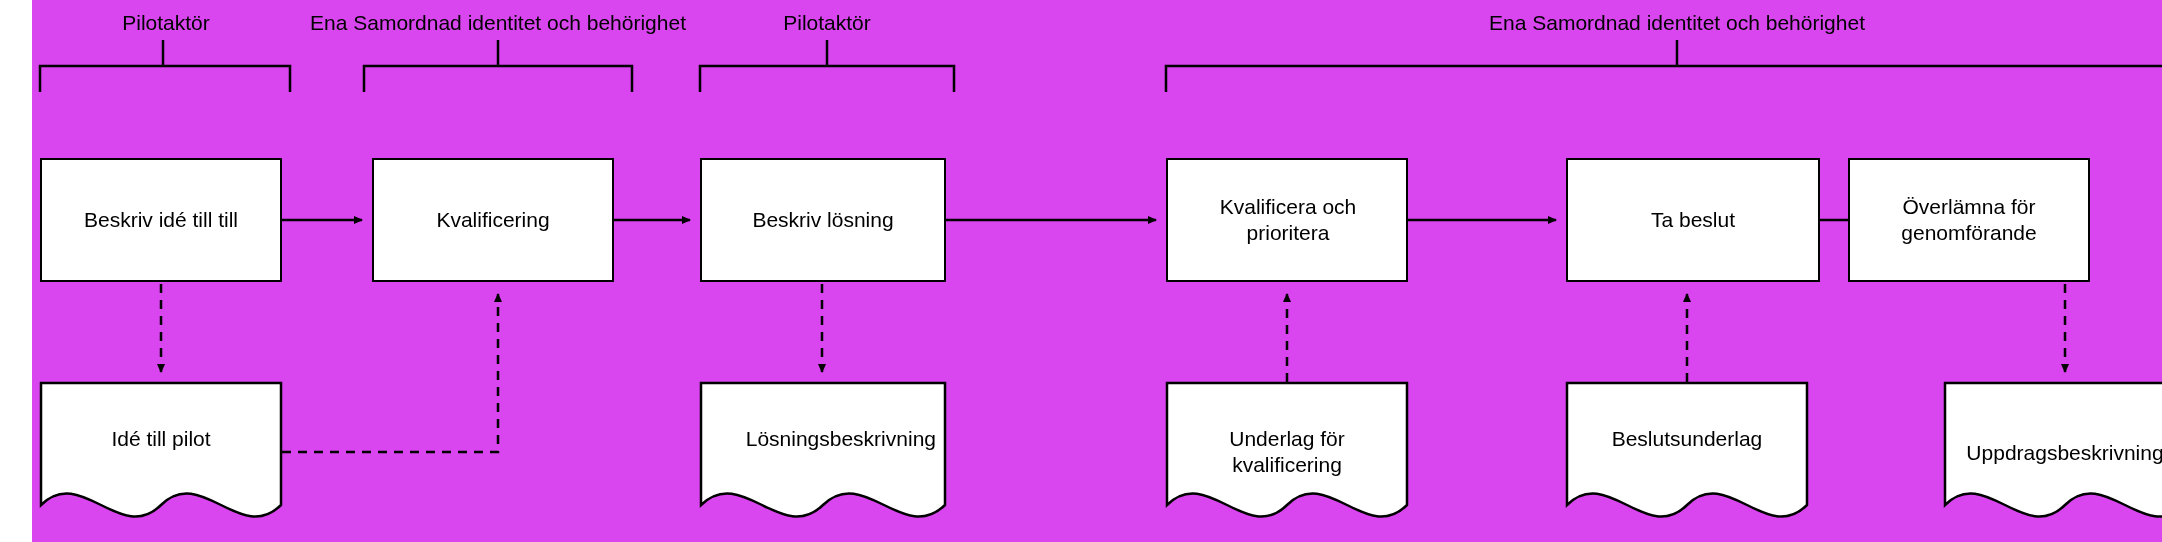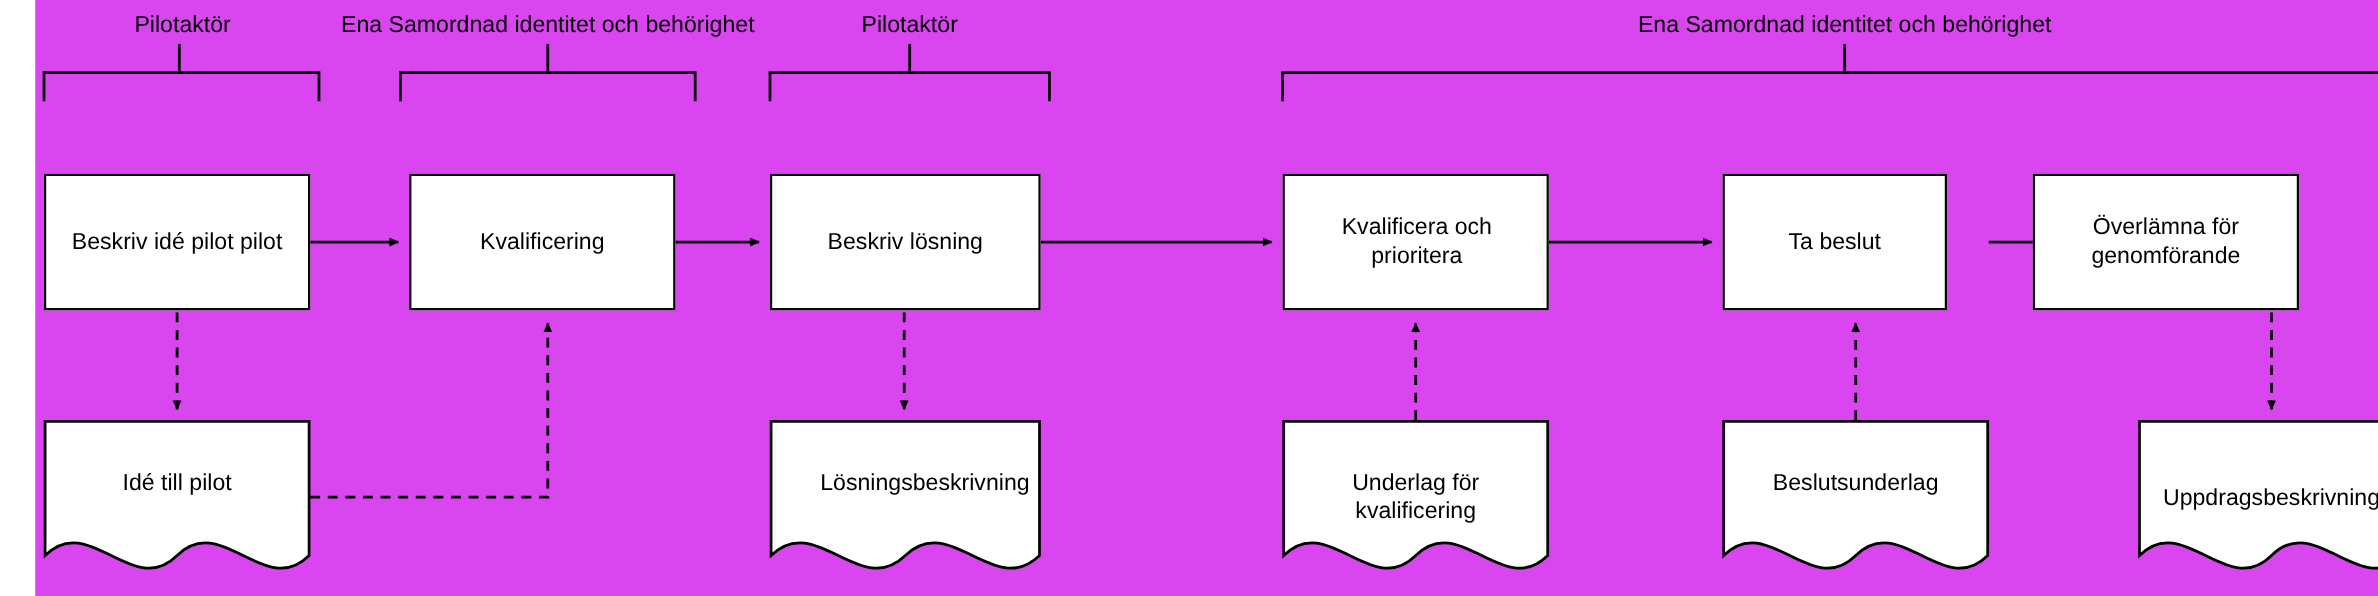--- a/index.html
+++ b/index.html
@@ -129,32 +129,32 @@
     <span>Ena Samordnad identitet och behörighet</span>
   </div>
   <div class="bracket-label" style="left:668px; top:10px; width:254px;">
     <span>Pilotaktör</span>
   </div>
   <div class="bracket-label" style="left:1134px; top:10px; width:1022px;">
     <span>Ena Samordnad identitet och behörighet</span>
   </div>
 
   <div class="node" style="left:8px; top:158px; width:242px; height:124px;">
-    <span>Beskriv idé pilot pilot</span>
+    <span>Beskriv idé till till</span>
   </div>
   <div class="node" style="left:340px; top:158px; width:242px; height:124px;">
     <span>Kvalificering</span>
   </div>
   <div class="node" style="left:668px; top:158px; width:246px; height:124px;">
     <span>Beskriv lösning</span>
   </div>
   <div class="node" style="left:1134px; top:158px; width:242px; height:124px;padding-left:10px;">
     <span>Kvalificera och prioritera</span>
   </div>
-  <div class="node" style="left:1534px; top:158px; width:204px; height:124px;">
+  <div class="node" style="left:1534px; top:158px; width:254px; height:124px;">
     <span>Ta beslut</span>
   </div>
   <div class="node" style="left:1816px; top:158px; width:242px; height:124px;">
     <span>Överlämna för genomförande</span>
   </div>
 
   <div class="doc" style="left:8px; top:382px; width:242px; height:145px;justify-content:center;">
     <span>Idé till pilot</span>
   </div>
   <div class="doc" style="left:668px; top:382px; width:246px; height:145px;justify-content:flex-end;">

